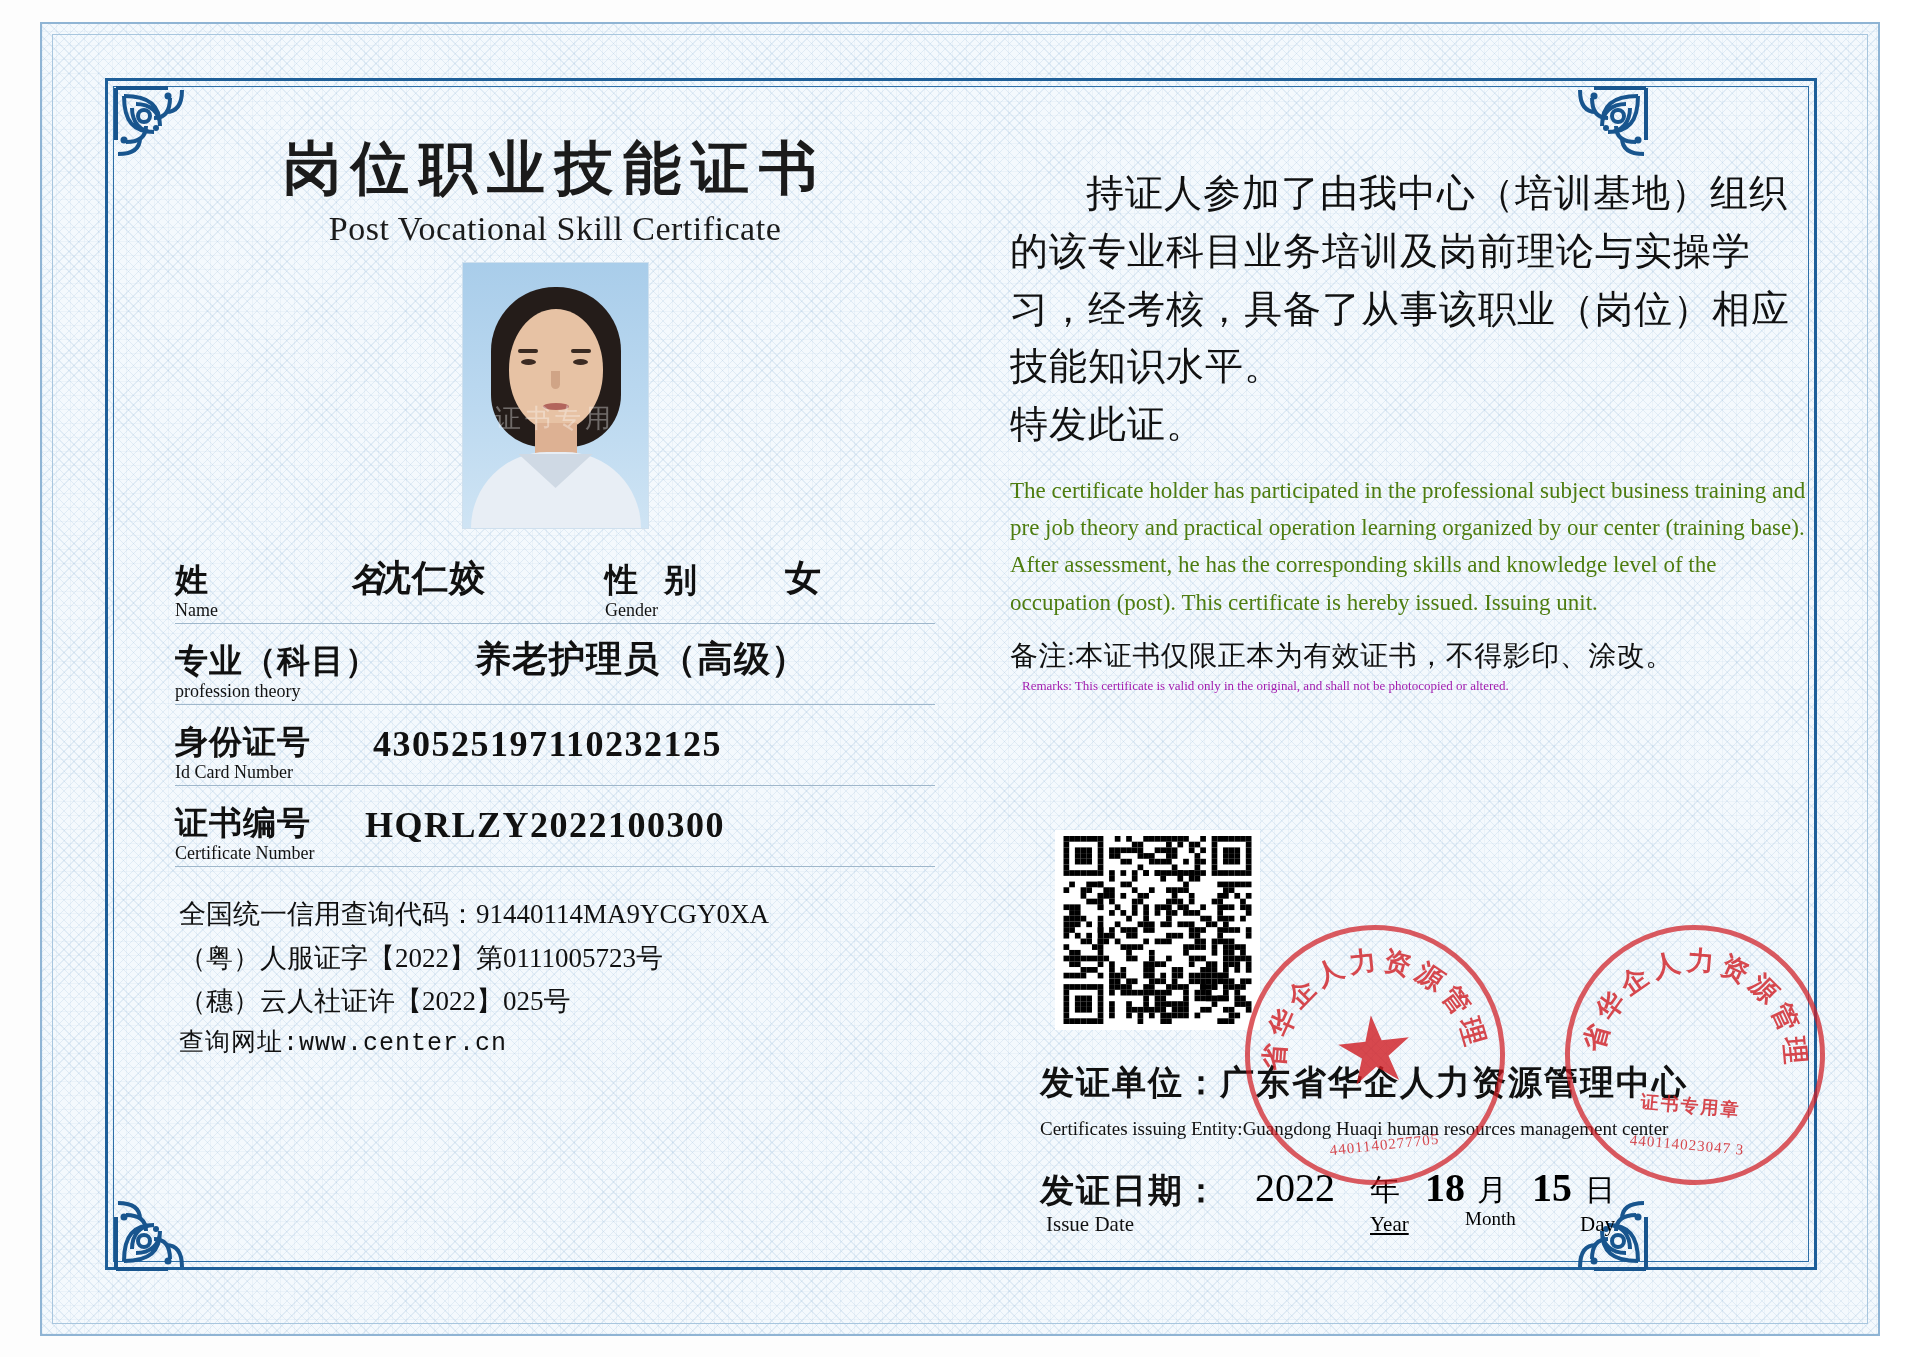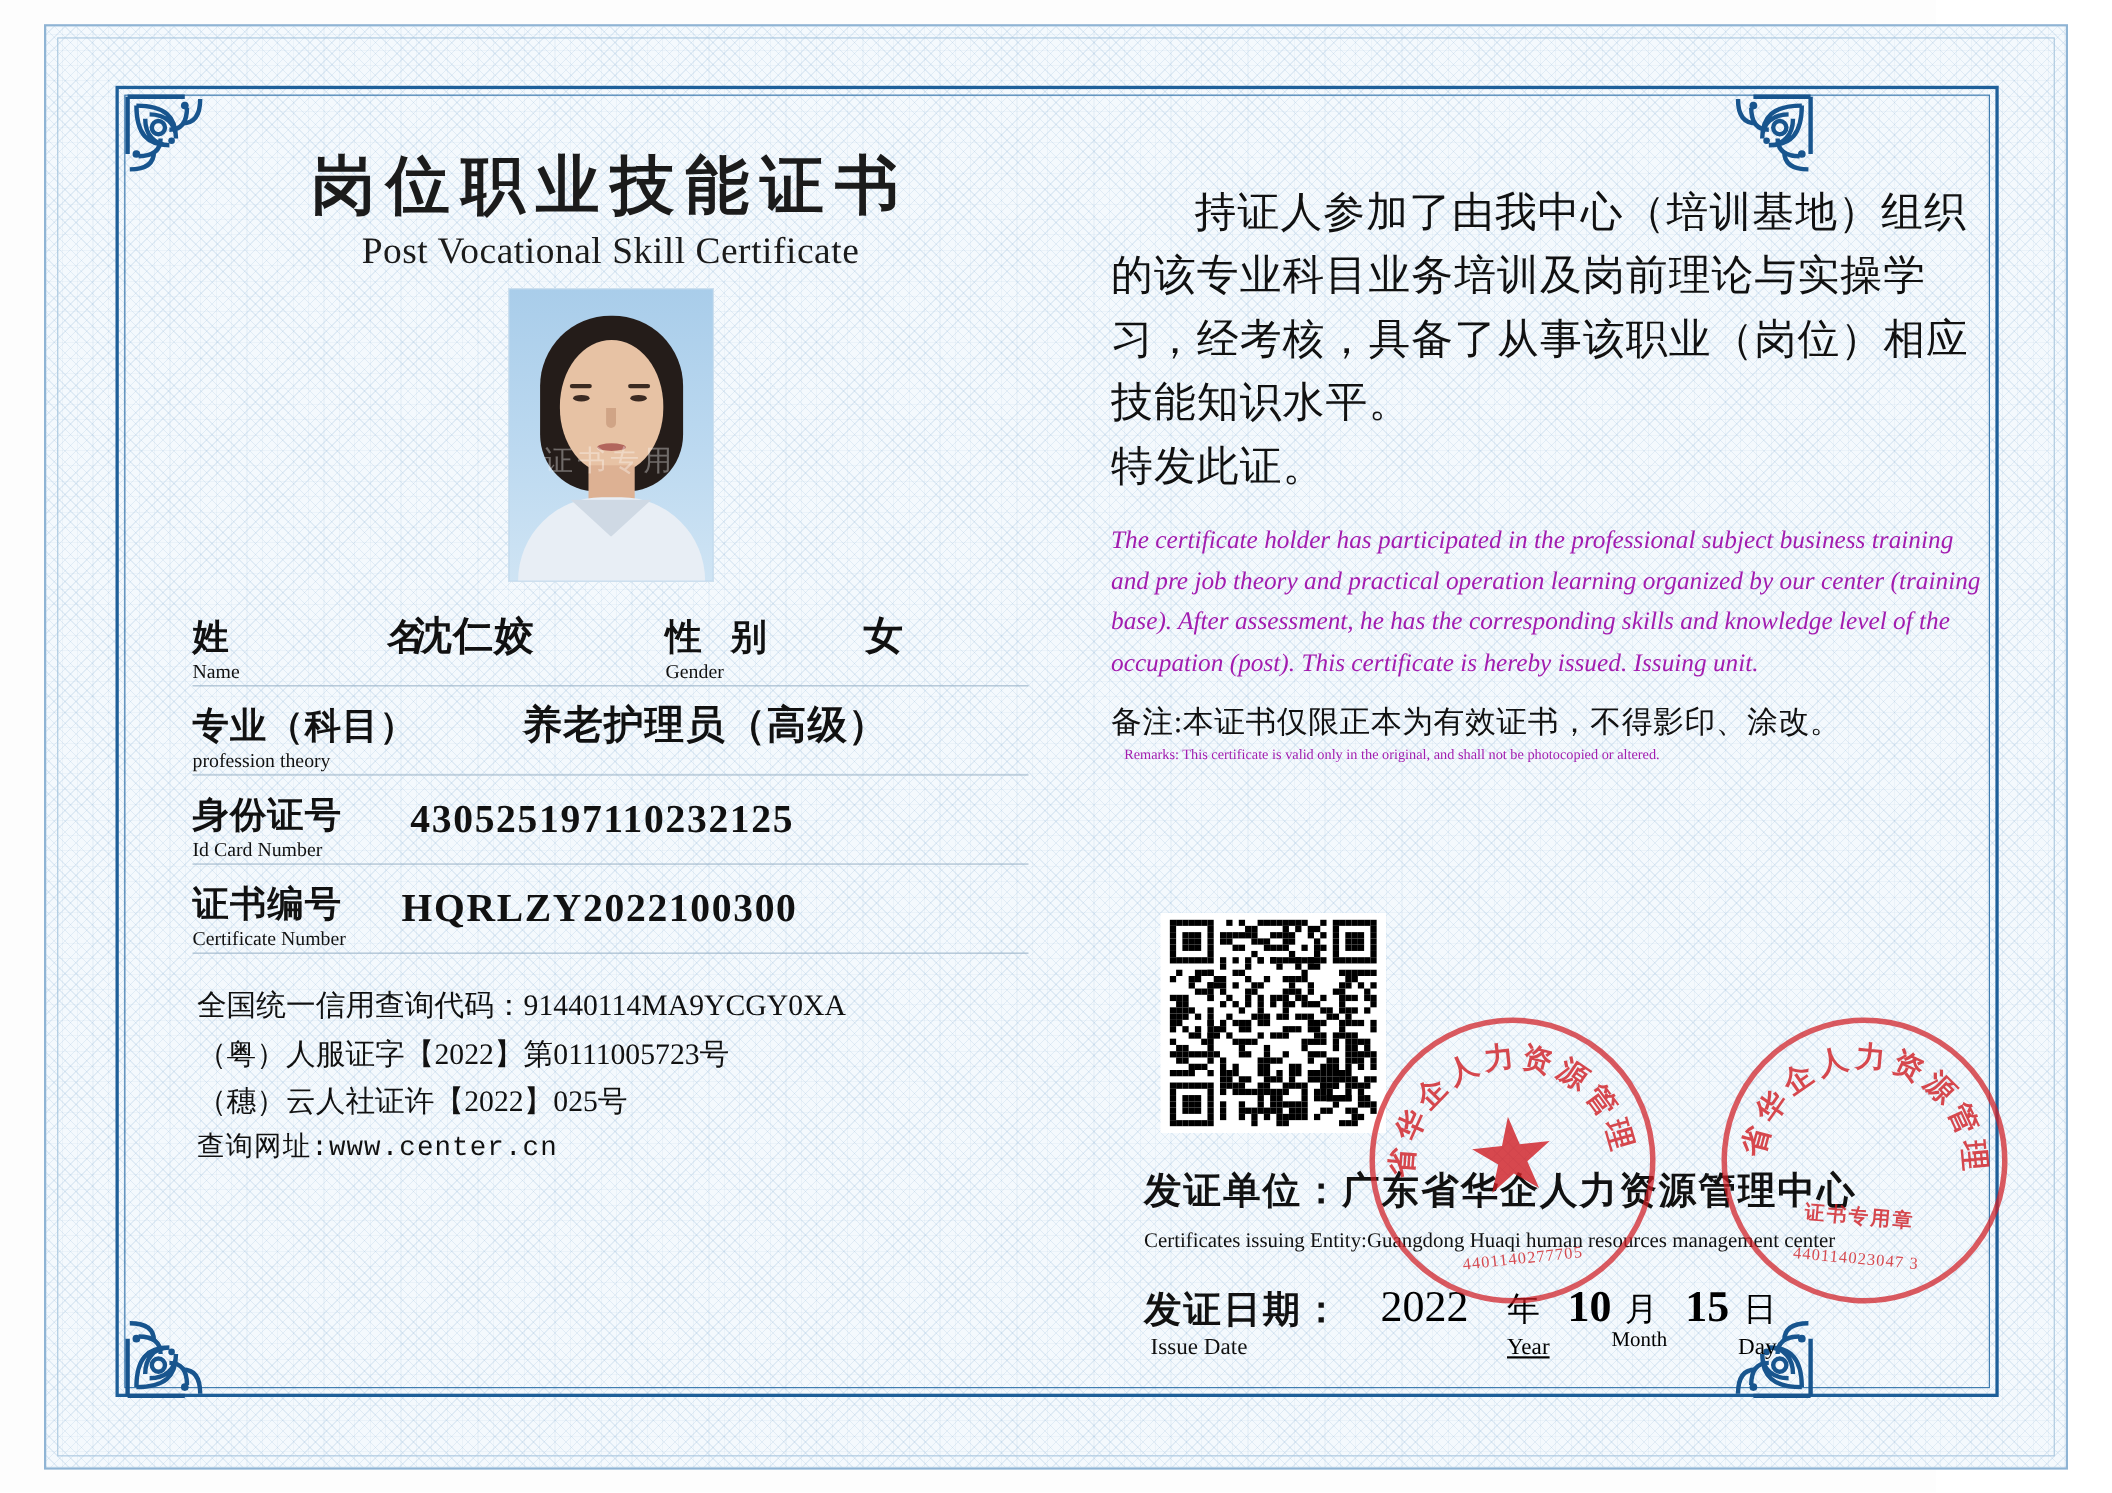--- a/index.html
+++ b/index.html
@@ -284,22 +284,21 @@
     line-height: 1.52;
     color: #111;
     letter-spacing: 1px;
   }
   .body-cn .indent { text-indent: 76px; display: block; }
 
   .body-en {
     margin-top: 18px;
     font-size: 23px;
     line-height: 1.62;
-    color: #a21caf;
-    font-style: italic;
+    color: #4d7c0f;
   }
 
   .remarks-cn {
     margin-top: 16px;
     font-size: 28px;
     color: #111;
     letter-spacing: 0.5px;
     white-space: nowrap;
   }
   .remarks-en {
@@ -1164,21 +1163,21 @@
     <div class="line-en">
       <span>Certificates issuing Entity:</span><span>Guangdong Huaqi human resources management center</span>
     </div>
   </div>
 
   <div class="issue-date">
     <span class="dl-cn">发证日期：</span>
     <span class="dl-en">Issue Date</span>
     <span class="yr">2022</span>
     <span class="u1">年</span>
-    <span class="mo">10</span>
+    <span class="mo">18</span>
     <span class="u2">月</span>
     <span class="dy">15</span>
     <span class="u3">日</span>
     <span class="en-y">Year</span>
     <span class="en-m">Month</span>
     <span class="en-d">Day</span>
   </div>
 
   <div class="seal seal-round">
     <div class="arc-text">

